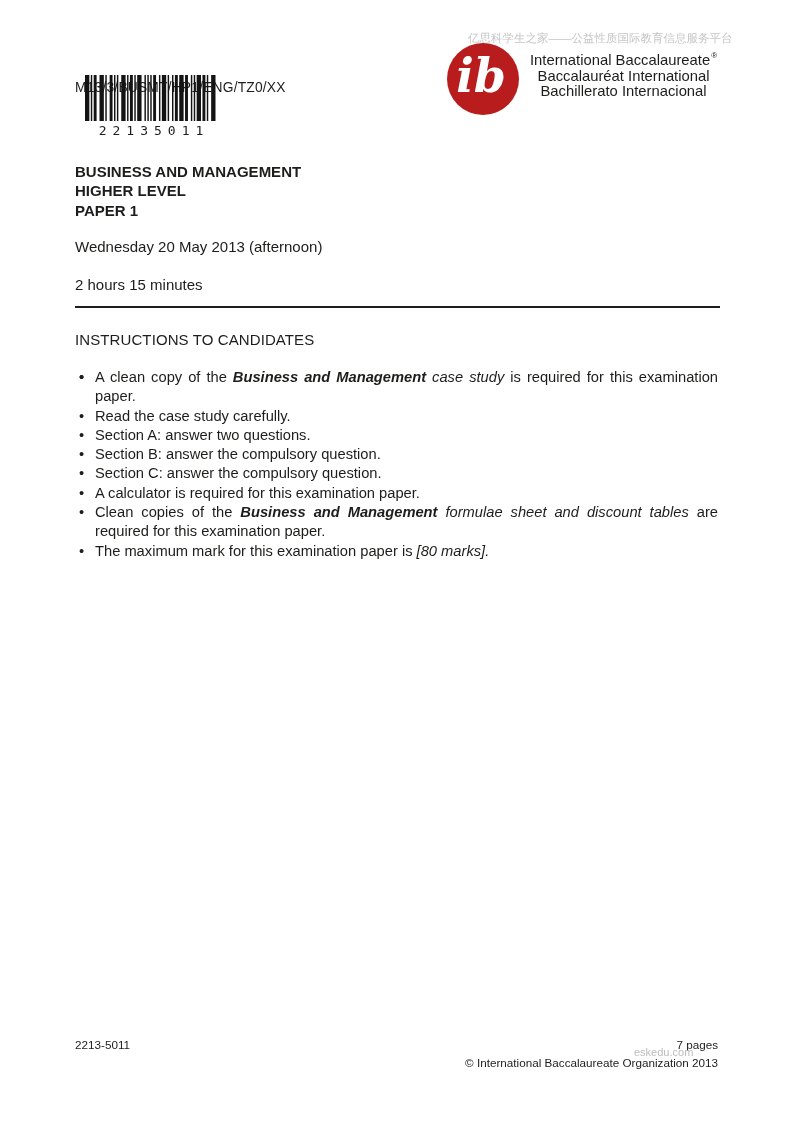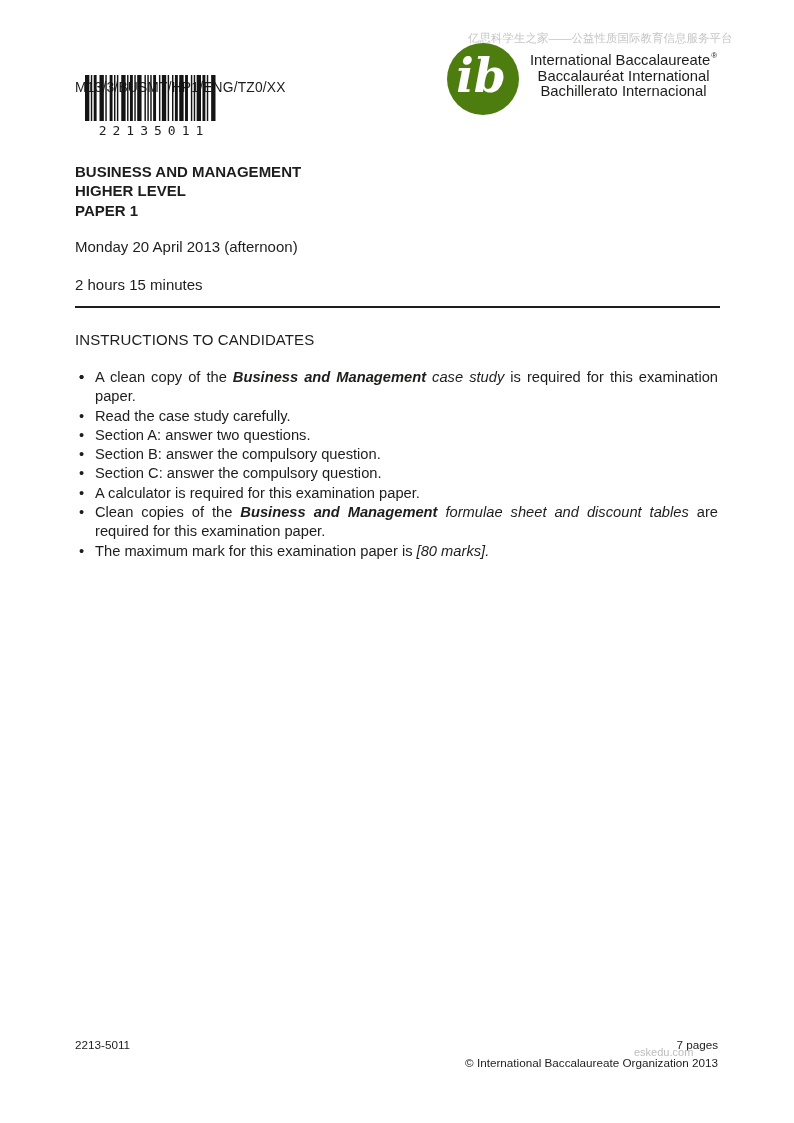--- a/index.html
+++ b/index.html
@@ -25,21 +25,21 @@
     position: absolute;
     left: 468px; top: 31px;
     font-size: 11.5px;
     color: #c6c6c6;
     white-space: nowrap;
   }
   .ib-logo { position: absolute; left: 447px; top: 43px; display: flex; }
   .ib-circle {
     width: 72px; height: 72px;
     border-radius: 50%;
-    background: #4d7c0f;
+    background: #b91c1c;
     overflow: hidden;
     display: flex; align-items: center; justify-content: center;
   }
   .ib-monogram {
     color: #ffffff;
     font-family: "DejaVu Serif", serif;
     font-weight: bold;
     font-style: italic;
     font-size: 46px;
     line-height: 1;
@@ -151,21 +151,21 @@
       </svg>
     <div class="barcode-number">22135011</div>
   </div>
 
   <div class="title-block">
     <div>BUSINESS AND MANAGEMENT</div>
     <div>HIGHER LEVEL</div>
     <div>PAPER 1</div>
   </div>
 
-  <div class="exam-date">Monday 20 April 2013 (afternoon)</div>
+  <div class="exam-date">Wednesday 20 May 2013 (afternoon)</div>
   <div class="exam-duration">2 hours 15 minutes</div>
 
   <div class="rule"></div>
 
   <div class="instructions-heading">INSTRUCTIONS TO CANDIDATES</div>
 
   <ul class="instructions-list">
       <li><span class="bullet">•</span></li>
       <li><span class="bullet">•</span><span>A clean copy of the </span><span class="b i">Business and Management</span><span> </span><span class="i">case study</span><span> is required for this examination paper.</span></li>
       <li><span class="bullet">•</span><span>Read the case study carefully.</span></li>

